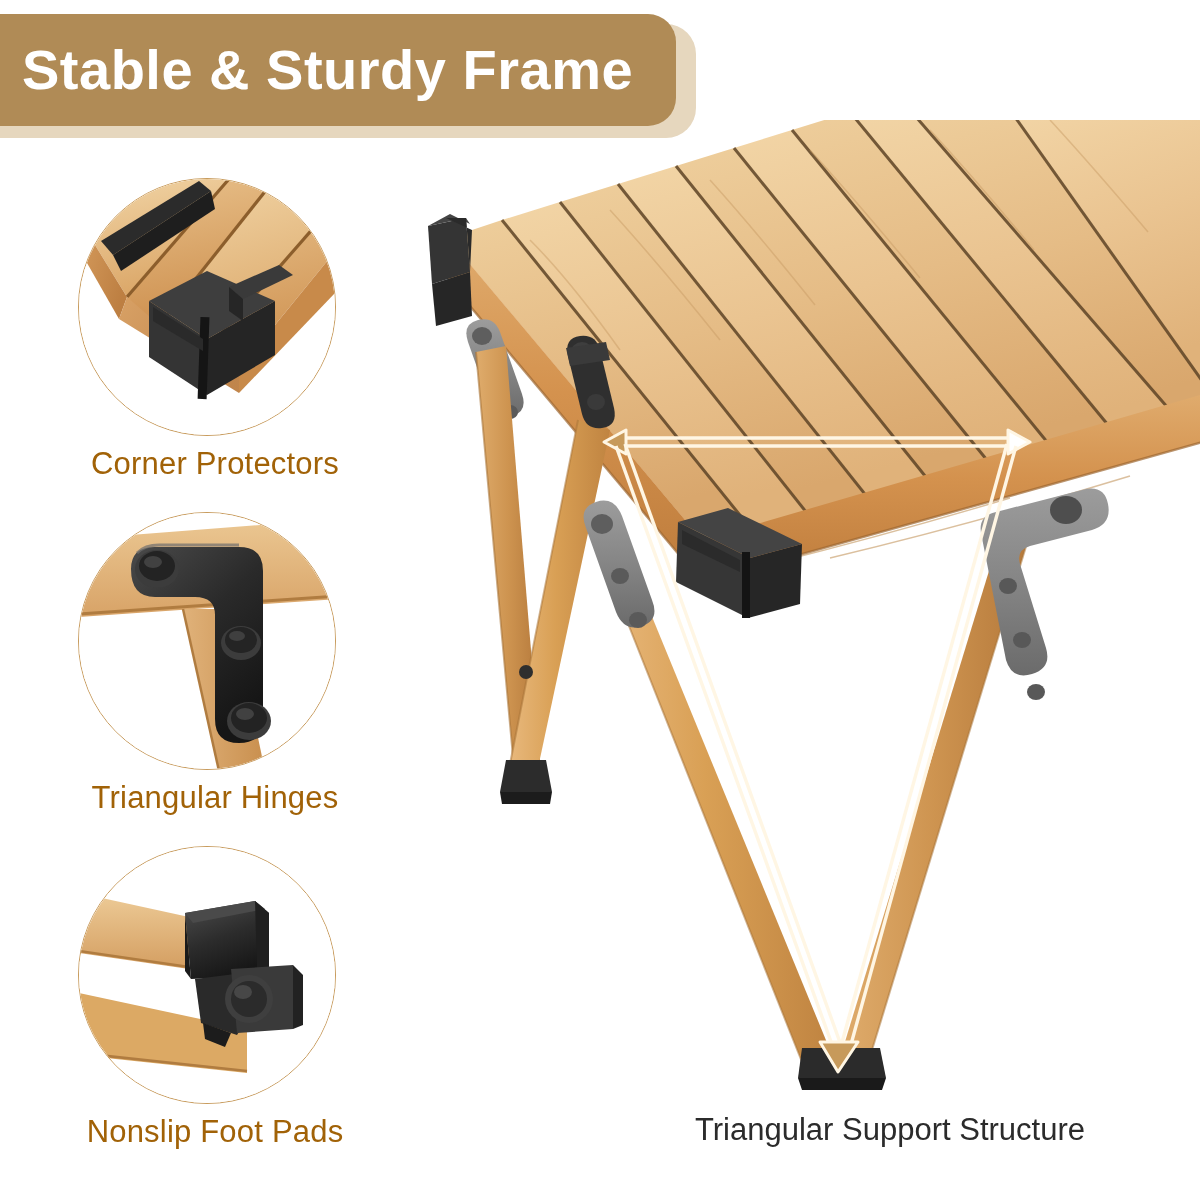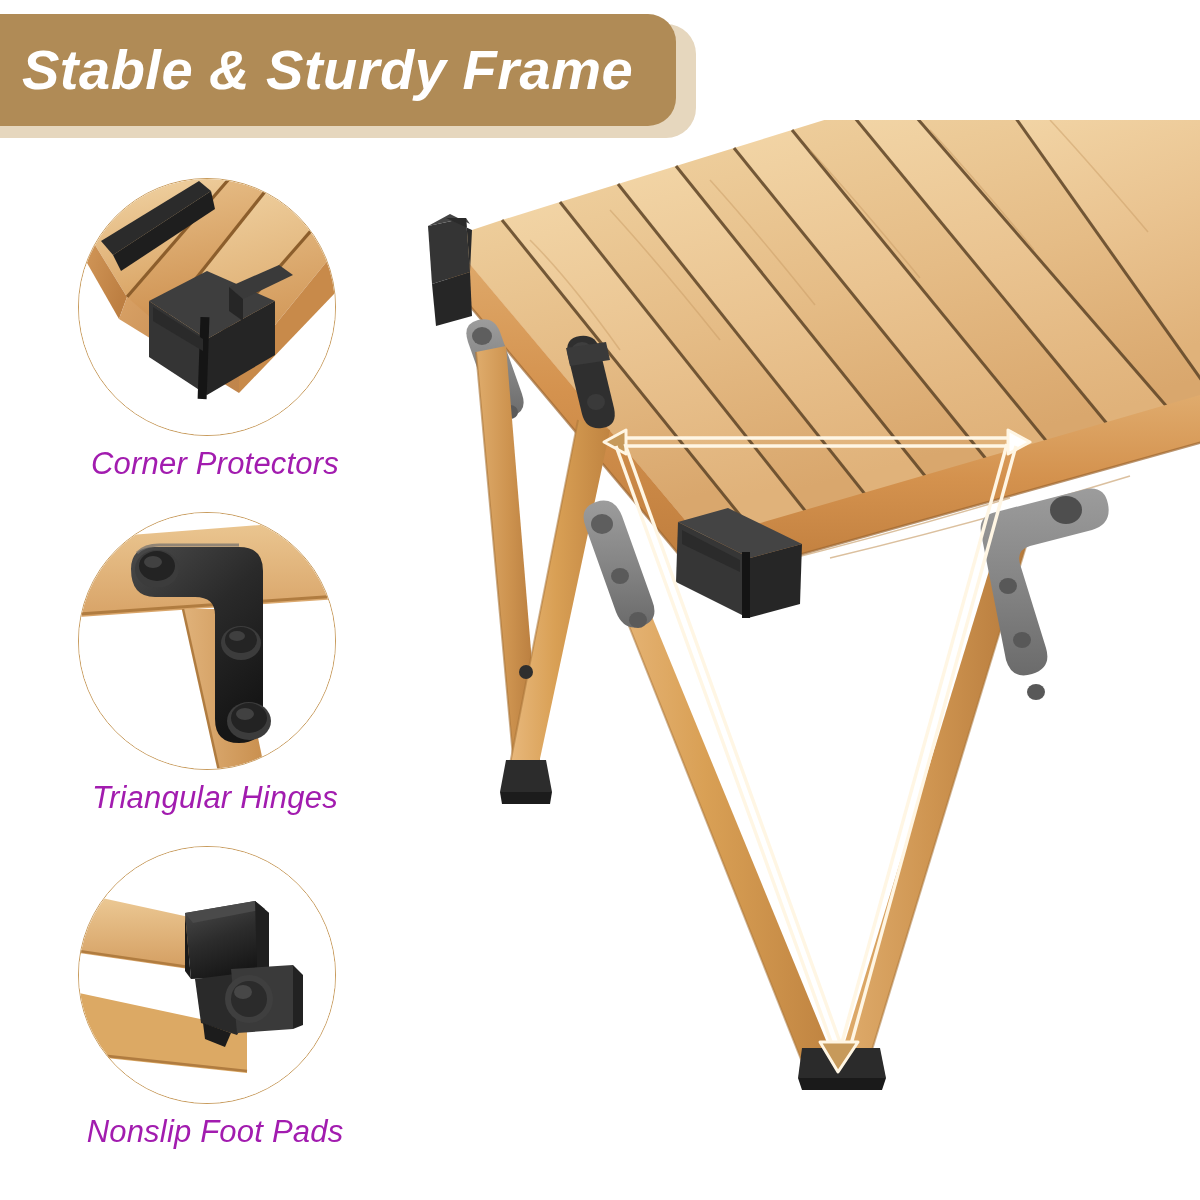--- a/index.html
+++ b/index.html
@@ -1,19 +1,19 @@
 <!DOCTYPE html>
 <html><head>
 <meta charset="utf-8">
 <style>
   * { margin:0; padding:0; box-sizing:border-box; }
   html,body { width:1200px; height:1200px; background:#ffffff; overflow:hidden; }
   body { font-family:"Liberation Sans", sans-serif; position:relative; }
 
-  #stage { position:absolute; inset:0; width:948px; height:1200px; background:#fff;font-style:italic; }
+  #stage { position:absolute; inset:0; width:948px; height:1200px; background:#fff; }
 
   
   .banner-wrap { position:absolute; left:-14px; top:14px; width:714px; height:124px; }
   .banner-back {
     position:absolute; left:14px; top:10px; width:696px; height:114px;
     background:#E6D7BE; border-radius:0 30px 30px 0;
   }
   .banner-front {
     position:absolute; left:0px; top:0px; width:690px; height:112px;
     background:#B08B56; border-radius:0 28px 28px 0;
@@ -29,21 +29,21 @@
   .f1 { top:178px; } .f2 { top:512px; } .f3 { top:846px; }
 
   .circle {
     position:absolute; left:78px; top:0; width:258px; height:258px;
     border-radius:50%; border:1.6px solid #C79A5B; overflow:hidden; background:#fff;
   }
   .circle-inner { position:absolute; inset:0; }
 
   .feature-label {
     position:absolute; left:0; top:268px; width:430px; text-align:center;
-    font-size:31px; color:#a21caf; letter-spacing:0.2px; white-space:nowrap;
+    font-size:31px; color:#a16207; letter-spacing:0.2px; white-space:nowrap;
   }
 
   
   #product { position:absolute; left:410px; top:120px; width:800px; height:1000px; }
   #product svg { display:block; }
 
   
   .caption-main {
     position:absolute; left:600px; top:1112px; width:580px; text-align:center;
     font-size:31px; color:#2B2B2B; white-space:nowrap;
@@ -396,14 +396,15 @@
         <g stroke="#FFF6E4" stroke-width="3.4" fill="none">
           <line x1="606" y1="326" x2="440" y2="928"></line>
           <line x1="597" y1="324" x2="431" y2="926"></line>
         </g>
 
         <polygon points="428,952 410,922 448,922" fill="#C79A5B" stroke="#FFF6E4" stroke-width="3" stroke-linejoin="round"></polygon>
       </g>
     </svg>
   </div>
 
+  <div class="caption-main">Triangular Support Structure</div>
 
 </div>
 
 </body></html>

